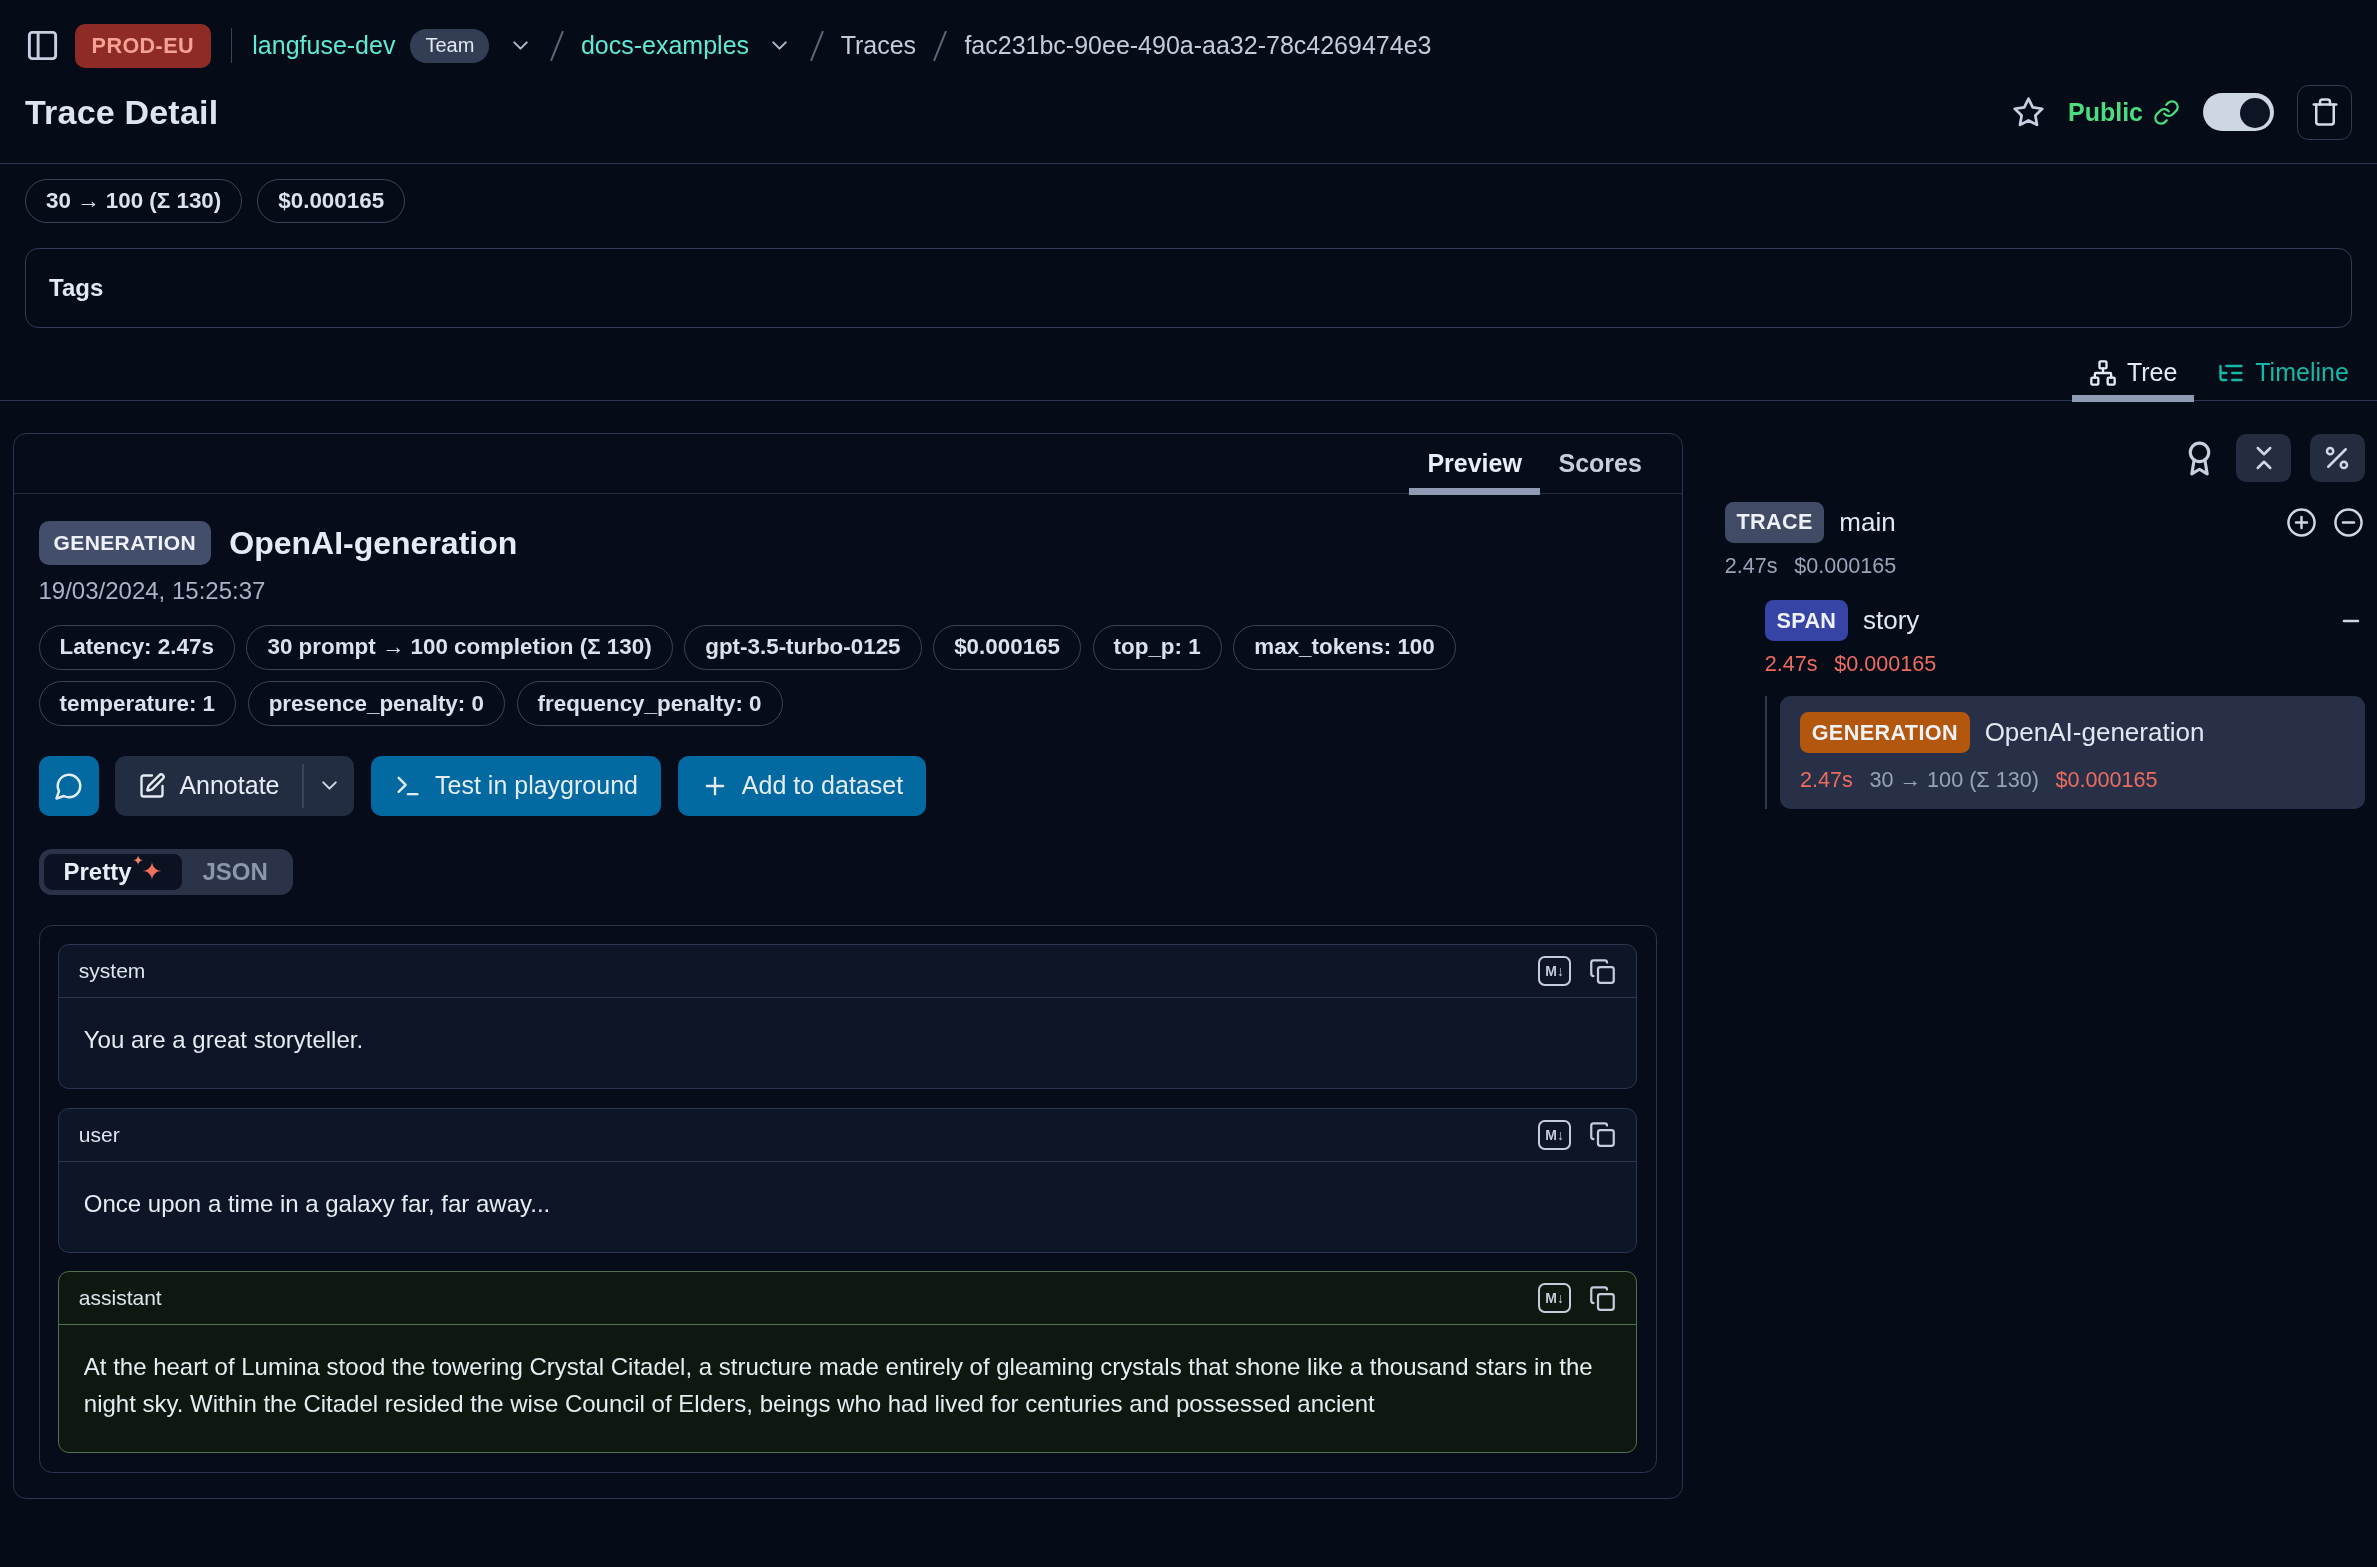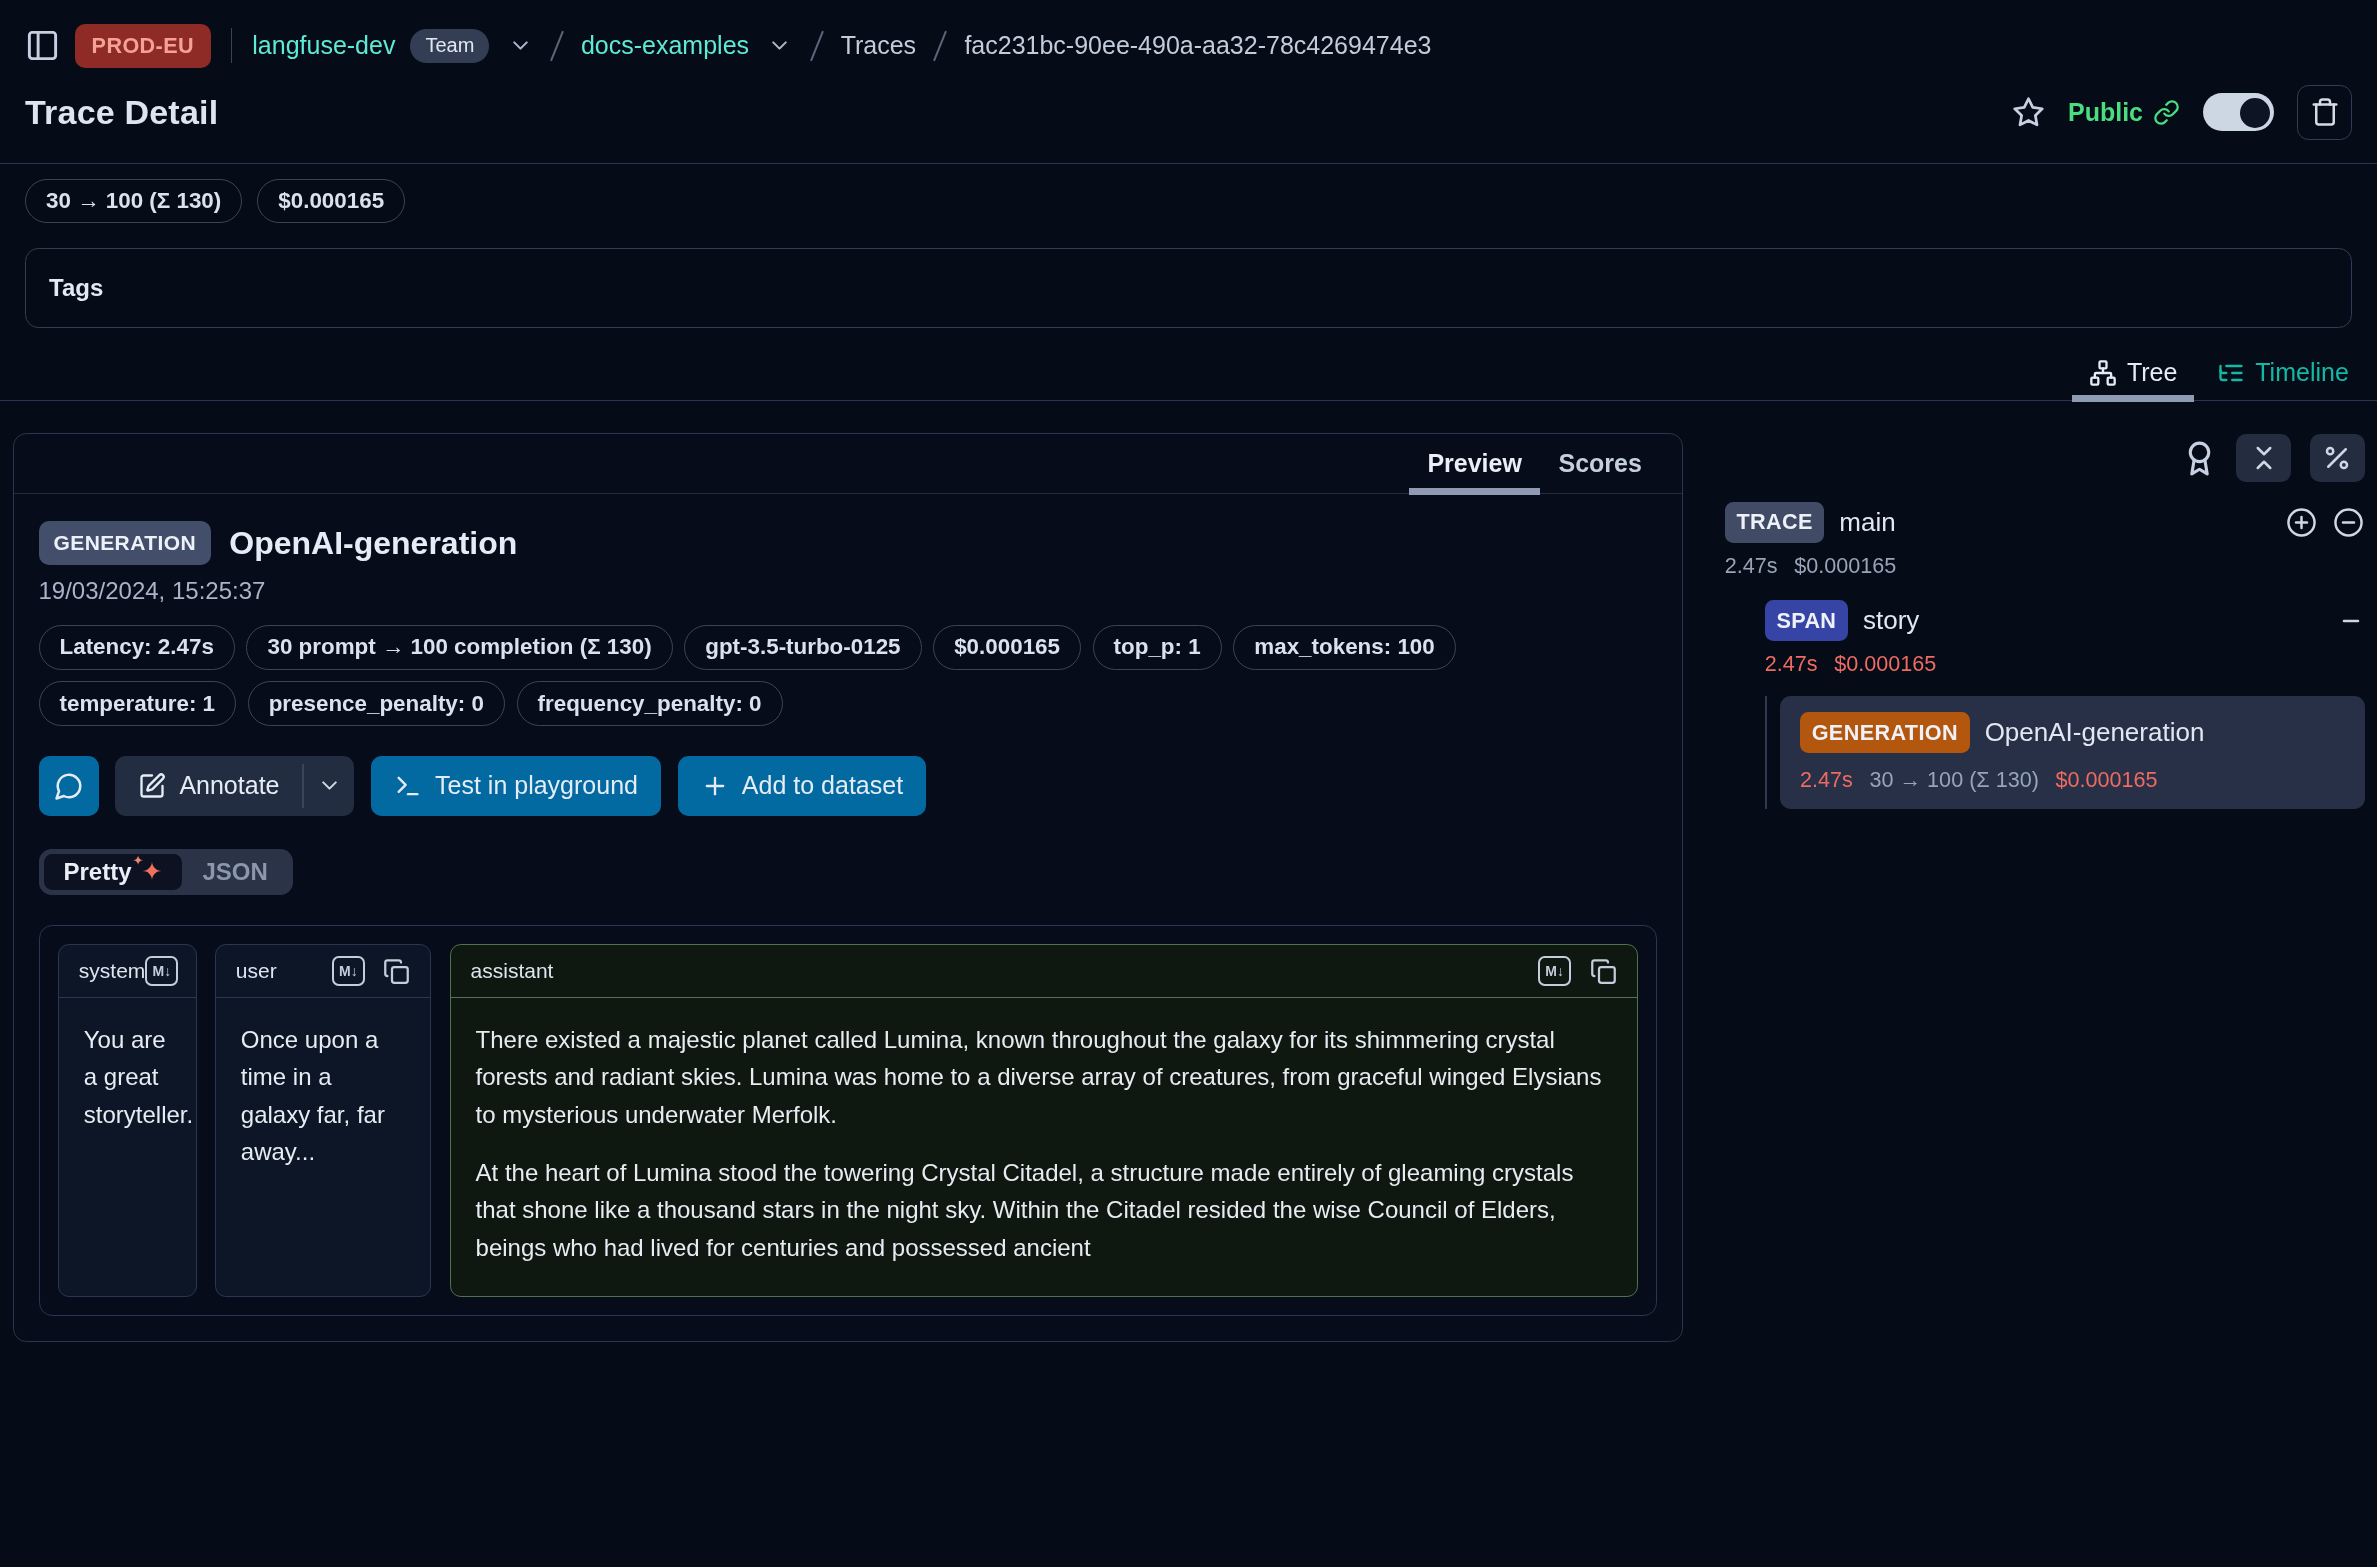--- a/index.html
+++ b/index.html
@@ -93,21 +93,21 @@
   .split .btn { background:transparent; }
   .split .sep { width:1.7px; background:#3a445c; margin:8.3px 0; }
   .split .caret { width:50px; display:flex; align-items:center; justify-content:center; color:#cfd7e4; }
 
   .fmt-toggle { display:inline-flex; background:#2a3347; border-radius:12.5px; padding:5px; margin-top:33px; align-items:center; }
   .fmt-seg { font-size:24px; font-weight:600; padding:4px 20px; border-radius:8.3px; color:#8c97ab; display:flex; align-items:center; gap:10px; }
   .fmt-seg.active { background:#0c1222; color:#e9eef7; }
   .sparkle { position:relative; color:#f0705e; font-size:25px; line-height:1; font-style:normal; }
   .sparkle i { position:absolute; font-style:normal; font-size:13.3px; top:-5.8px; left:-9.1px; color:#f2836d; }
 
-  .io-box { margin-top:30px; border:1.7px solid #2c3650; border-radius:13.3px; padding:18.3px; display:flex; flex-direction:row; gap:18.3px; }
+  .io-box { margin-top:30px; border:1.7px solid #2c3650; border-radius:13.3px; padding:18.3px; display:flex; flex-direction:column; gap:18.3px; }
   .msg { border:1.7px solid #2c3650; border-radius:10.8px; background:#0d1627; overflow:hidden; }
   .msg-head { display:flex; align-items:center; justify-content:space-between; height:53px;
     padding:0 20px; border-bottom:1.7px solid #2c3650; }
   .msg-role { font-size:21px; font-weight:500; color:#dee5ef; }
   .msg-tools { display:flex; align-items:center; gap:18.3px; color:#c3cddc; }
   .md-ic { min-width:33px; height:30px; border:2.1px solid currentColor; border-radius:6.7px;
     display:flex; align-items:center; justify-content:center; font-size:14px; font-weight:bold; }
   .msg-body { padding:23px 25px 30px 25px; font-size:24px; line-height:1.55; color:#e6ecf2; }
   .msg.assistant { border-color:#50724f; background:#0f1711; }
   .msg.assistant .msg-head { border-bottom-color:#50724f; }
@@ -337,21 +337,20 @@
             <span class="msg-role">assistant</span>
             <span class="msg-tools">
               <span class="md-ic">M↓</span>
               <svg width="27" height="27" viewBox="0 0 24 24" fill="none" stroke="currentColor" stroke-width="2" stroke-linecap="round" stroke-linejoin="round">
                   <rect x="8" y="8" width="14" height="14" rx="2"></rect>
                   <path d="M4 16c-1.1 0-2-.9-2-2V4c0-1.1.9-2 2-2h10c1.1 0 2 .9 2 2"></path>
                 </svg>
             </span>
           </div>
           <div class="msg-body">
-            <p>There existed a majestic planet called Lumina, known throughout the galaxy for its shimmering crystal forests and radiant skies. Lumina was home to a diverse array of creatures, from graceful winged Elysians to mysterious underwater Merfolk.</p>
             <p>At the heart of Lumina stood the towering Crystal Citadel, a structure made entirely of gleaming crystals that shone like a thousand stars in the night sky. Within the Citadel resided the wise Council of Elders, beings who had lived for centuries and possessed ancient</p>
           </div>
         </div>
 
       </div>
     </div>
   </div>
 
   <div class="tree-panel">
     <div class="panel-tools">

